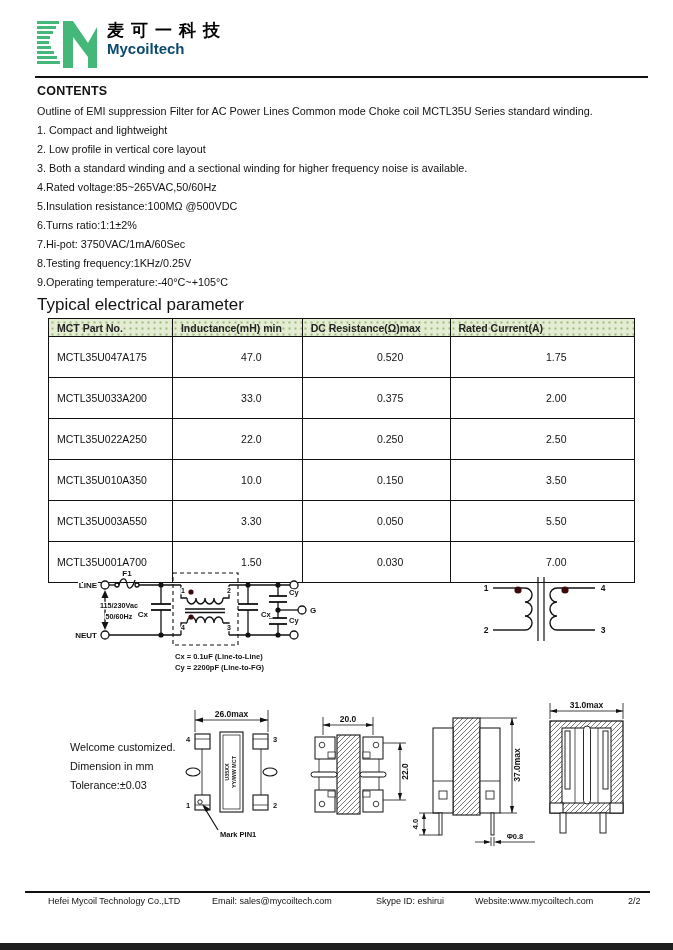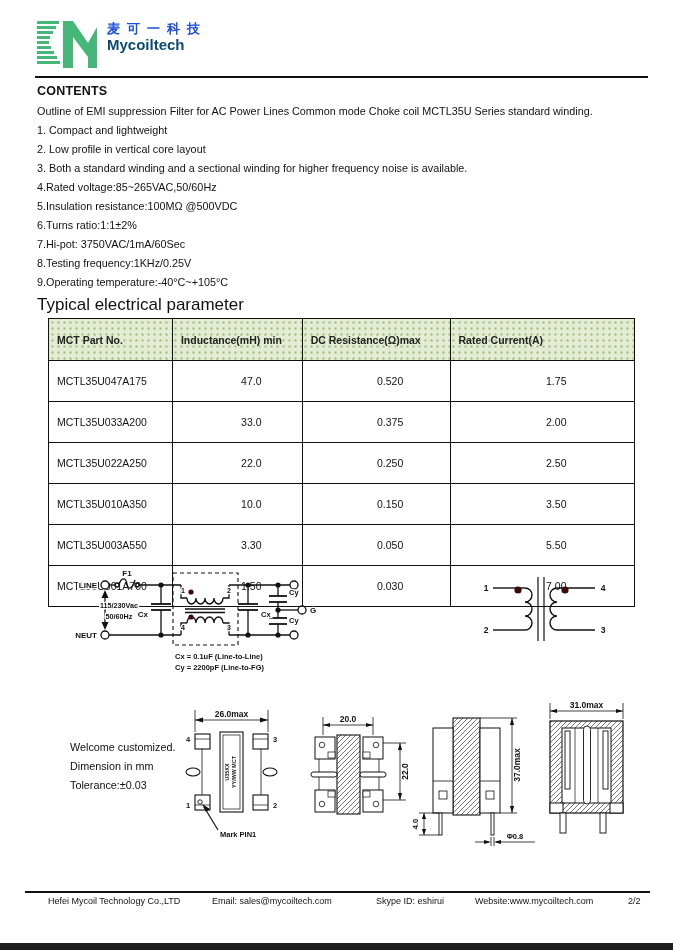--- a/index.html
+++ b/index.html
@@ -5,32 +5,32 @@
   * { margin:0; padding:0; box-sizing:border-box; }
   body { background:#888; font-family:"Liberation Sans", sans-serif; }
   .page {
     position:relative; width:673px; height:950px; margin:0 auto;
     background:#ffffff; color:#111; overflow:hidden;
     font-family:"Liberation Sans", sans-serif;
   }
   
   .logo-wrap { position:absolute; left:35px; top:13px; display:flex; align-items:flex-start; }
   .logo-text { margin-left:4px; }
-  .logo-cn { color:#1d4ed8; font-size:13px; font-weight:bold; letter-spacing:7px; line-height:1.2; padding-top:8px; }
+  .logo-cn { color:#000000; font-size:17px; font-weight:bold; letter-spacing:7px; line-height:1.2; padding-top:8px; }
   .logo-en { color:#0c4a6e; font-size:15px; font-weight:bold; line-height:1.1; }
   .header-rule { position:absolute; left:35px; top:76px; width:613px; height:2px; background:#111; }
   .contents-h { position:absolute; left:37px; top:84px; font-size:12.5px; font-weight:bold; letter-spacing:0.2px; }
   
   .intro-block { position:absolute; left:37px; top:102px; width:600px; font-size:10.8px; line-height:19px; color:#111; }
   .sec-h { position:absolute; left:37px; top:295px; font-size:17px; font-weight:normal; }
   
   .etable { position:absolute; left:48px; top:318px; width:587px; border-collapse:collapse; font-size:10.5px; }
   .etable th, .etable td { border:1px solid #111;padding-left:28px; }
   .etable th {
-    height:42px; font-weight:bold; text-align:left; padding-left:8px; color:#222;
+    height:18px; font-weight:bold; text-align:left; padding-left:8px; color:#222;
     background-color:#e4edd3;
     background-image: radial-gradient(#9cb87c 1px, rgba(0,0,0,0) 1px);
     background-size:6px 6px;
   }
   .etable td { height:41px; text-align:center; }
   .etable td.pn { text-align:left; padding-left:8px; }
   .etable col.c1 { width:124px; } .etable col.c2 { width:130px; }
   .etable col.c3 { width:148px; } .etable col.c4 { width:185px; }
   
   .abs { position:absolute; }

